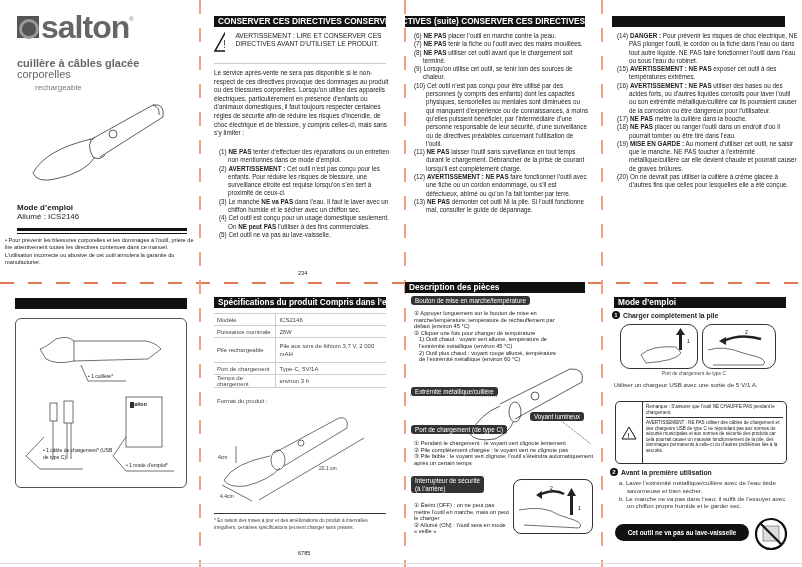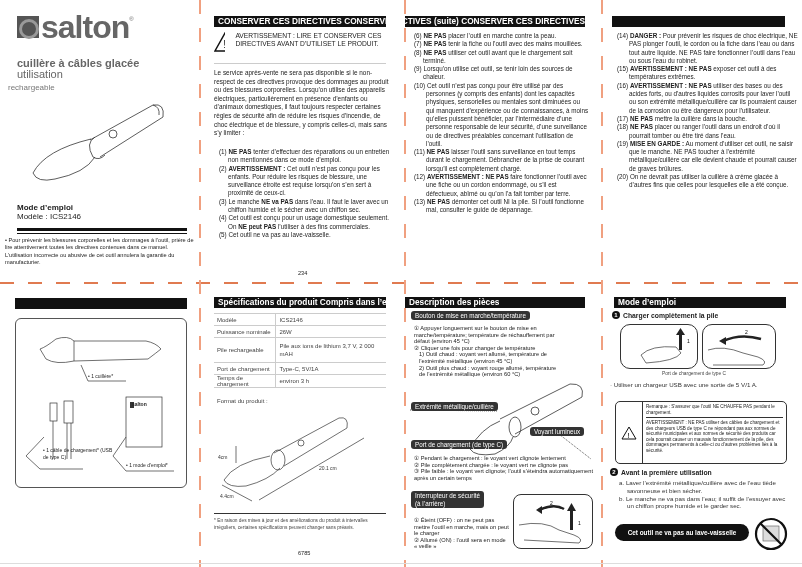--- a/index.html
+++ b/index.html
@@ -6,42 +6,42 @@
   html, body { width: 802px; height: 567px; background: #fff; overflow: hidden; }
   body { font-family: "Liberation Sans", sans-serif; color: #222; position: relative; }
 
   .panel { position: absolute; overflow: hidden; }
   .p1 { left: 0; top: 0; width: 200px; height: 283px; }
   .p2 { left: 200px; top: 0; width: 205px; height: 283px; }
   .p3 { left: 405px; top: 0; width: 197px; height: 283px; }
   .p4 { left: 602px; top: 0; width: 200px; height: 283px; }
   .p5 { left: 0; top: 284px; width: 200px; height: 283px; }
   .p6 { left: 200px; top: 284px; width: 205px; height: 283px; }
-  .p7 { left: 405px; top: 284px; width: 197px; height: 283px; }
+  .p7 { left: 405px; top: 269px; width: 197px; height: 283px; }
   .p8 { left: 602px; top: 284px; width: 200px; height: 283px; }
 
   
   .hcut { position: absolute; left: 0; top: 282px; width: 802px; height: 2px;
     background: repeating-linear-gradient(90deg, #e07a50 0 14px, transparent 14px 28px); }
   .vcut { position: absolute; top: 0; width: 2px; height: 567px;
     background: repeating-linear-gradient(180deg, #f0a080 0 14px, transparent 14px 28px); }
   .bottom-line { position:absolute; left:0; top:563px; width:802px; height:1px; background:#ddd; }
 
   .bar { background: #111; color: #fff; font-weight: bold; font-size: 8.3px; height: 11px; line-height: 11px;
     padding-left: 4px; white-space: nowrap; overflow: hidden; }
 
   
   .logo { position: absolute; left: 17px; top: 16px; display: flex; align-items: center; }
   .logo-box { width: 22px; height: 22px; background: #555; position: relative; }
   .logo-box::after { content: ""; position: absolute; left: 2px; top: 3px; width: 14px; height: 14px; border: 3px solid #999; border-radius: 50%; }
   .logo-word { font-size: 32px; font-weight: bold; color: #666; letter-spacing: -1px; line-height: 22px; margin-left: 2px; }
   .logo-reg { font-size: 6px; color: #666; align-self: flex-start; }
   .prod-title { position: absolute; left: 17px; top: 58px; font-size: 11px; font-weight: bold; color: #666; line-height: 10px; }
   .prod-sub1 { position: absolute; left: 17px; top: 68px; font-size: 11px; color: #666; }
-  .prod-sub2 { position: absolute; left: 8px; top: 83px; font-size: 8px; color: #777; text-align: center; }
+  .prod-sub2 { position: absolute; left: 35px; top: 83px; font-size: 8px; color: #777; text-align: center; }
   .mode { position: absolute; left: 17px; top: 203px; font-size: 8px; font-weight: bold; }
   .model { position: absolute; left: 17px; top: 212px; font-size: 8px; }
   .thickline { position: absolute; left: 17px; top: 228px; width: 170px; height: 3px; background: #111; }
   .thinline { position: absolute; left: 17px; top: 233px; width: 170px; height: 1px; background: #111; }
   .intro-note { position: absolute; left: 5px; top: 237px; width: 190px; font-size: 5.6px; line-height: 7.4px; }
 
   
   .list { font-size: 6.3px; line-height: 8.3px; }
   .list .it { padding-left: 14px; text-indent: -9px; }
   .list .it.w { padding-left: 17px; text-indent: -12px; }
@@ -77,33 +77,33 @@
 <div class="vcut" style="left:601px"></div>
 <div class="bottom-line"></div>
 
 <section class="panel p1">
   <div class="logo">
     <div class="logo-box"></div>
     <span class="logo-word">salton</span>
     <span class="logo-reg">®</span>
   </div>
   <div class="prod-title">cuillère à câbles glacée</div>
-  <div class="prod-sub1">utilisation</div>
+  <div class="prod-sub1">corporelles</div>
   <div class="prod-sub2">rechargeable</div>
   <svg style="position:absolute;left:25px;top:95px" width="140" height="90">
     <g fill="none" stroke="#333" stroke-width="0.8">
       <path d="M65 45 L128 10 Q140 8 138 22 L75 62"></path>
       <path d="M70 42 Q60 48 68 62 Q74 66 80 60"></path>
       <path d="M66 44 Q20 55 8 78 Q12 88 30 84 Q60 78 70 62"></path>
       <circle cx="88" cy="39" r="4"></circle>
       <path d="M128 10 Q135 12 134 20"></path>
     </g>
   </svg>
   <div class="mode">Mode d’emploi</div>
-  <div class="model">Modèle : ICS2146</div>
+  <div class="model">Allumé : ICS2146</div>
   <div class="thickline"></div>
   <div class="thinline"></div>
   <div class="intro-note">• Pour prévenir les blessures corporelles et les dommages à l’outil, prière de lire attentivement toutes les directives contenues dans ce manuel. L’utilisation incorrecte ou abusive de cet outil annulera la garantie du manufacturier.</div>
 </section>
 
 <section class="panel p2">
   <div class="bar" style="position:absolute;left:14px;top:16px;width:172px">CONSERVER CES DIRECTIVES CONSERVER CES DIRECTIVES</div>
   <div class="warn">
     <svg width="22" height="20">
         <path d="M11 1 L21 19 L1 19 Z" fill="none" stroke="#111" stroke-width="1.4"></path>

